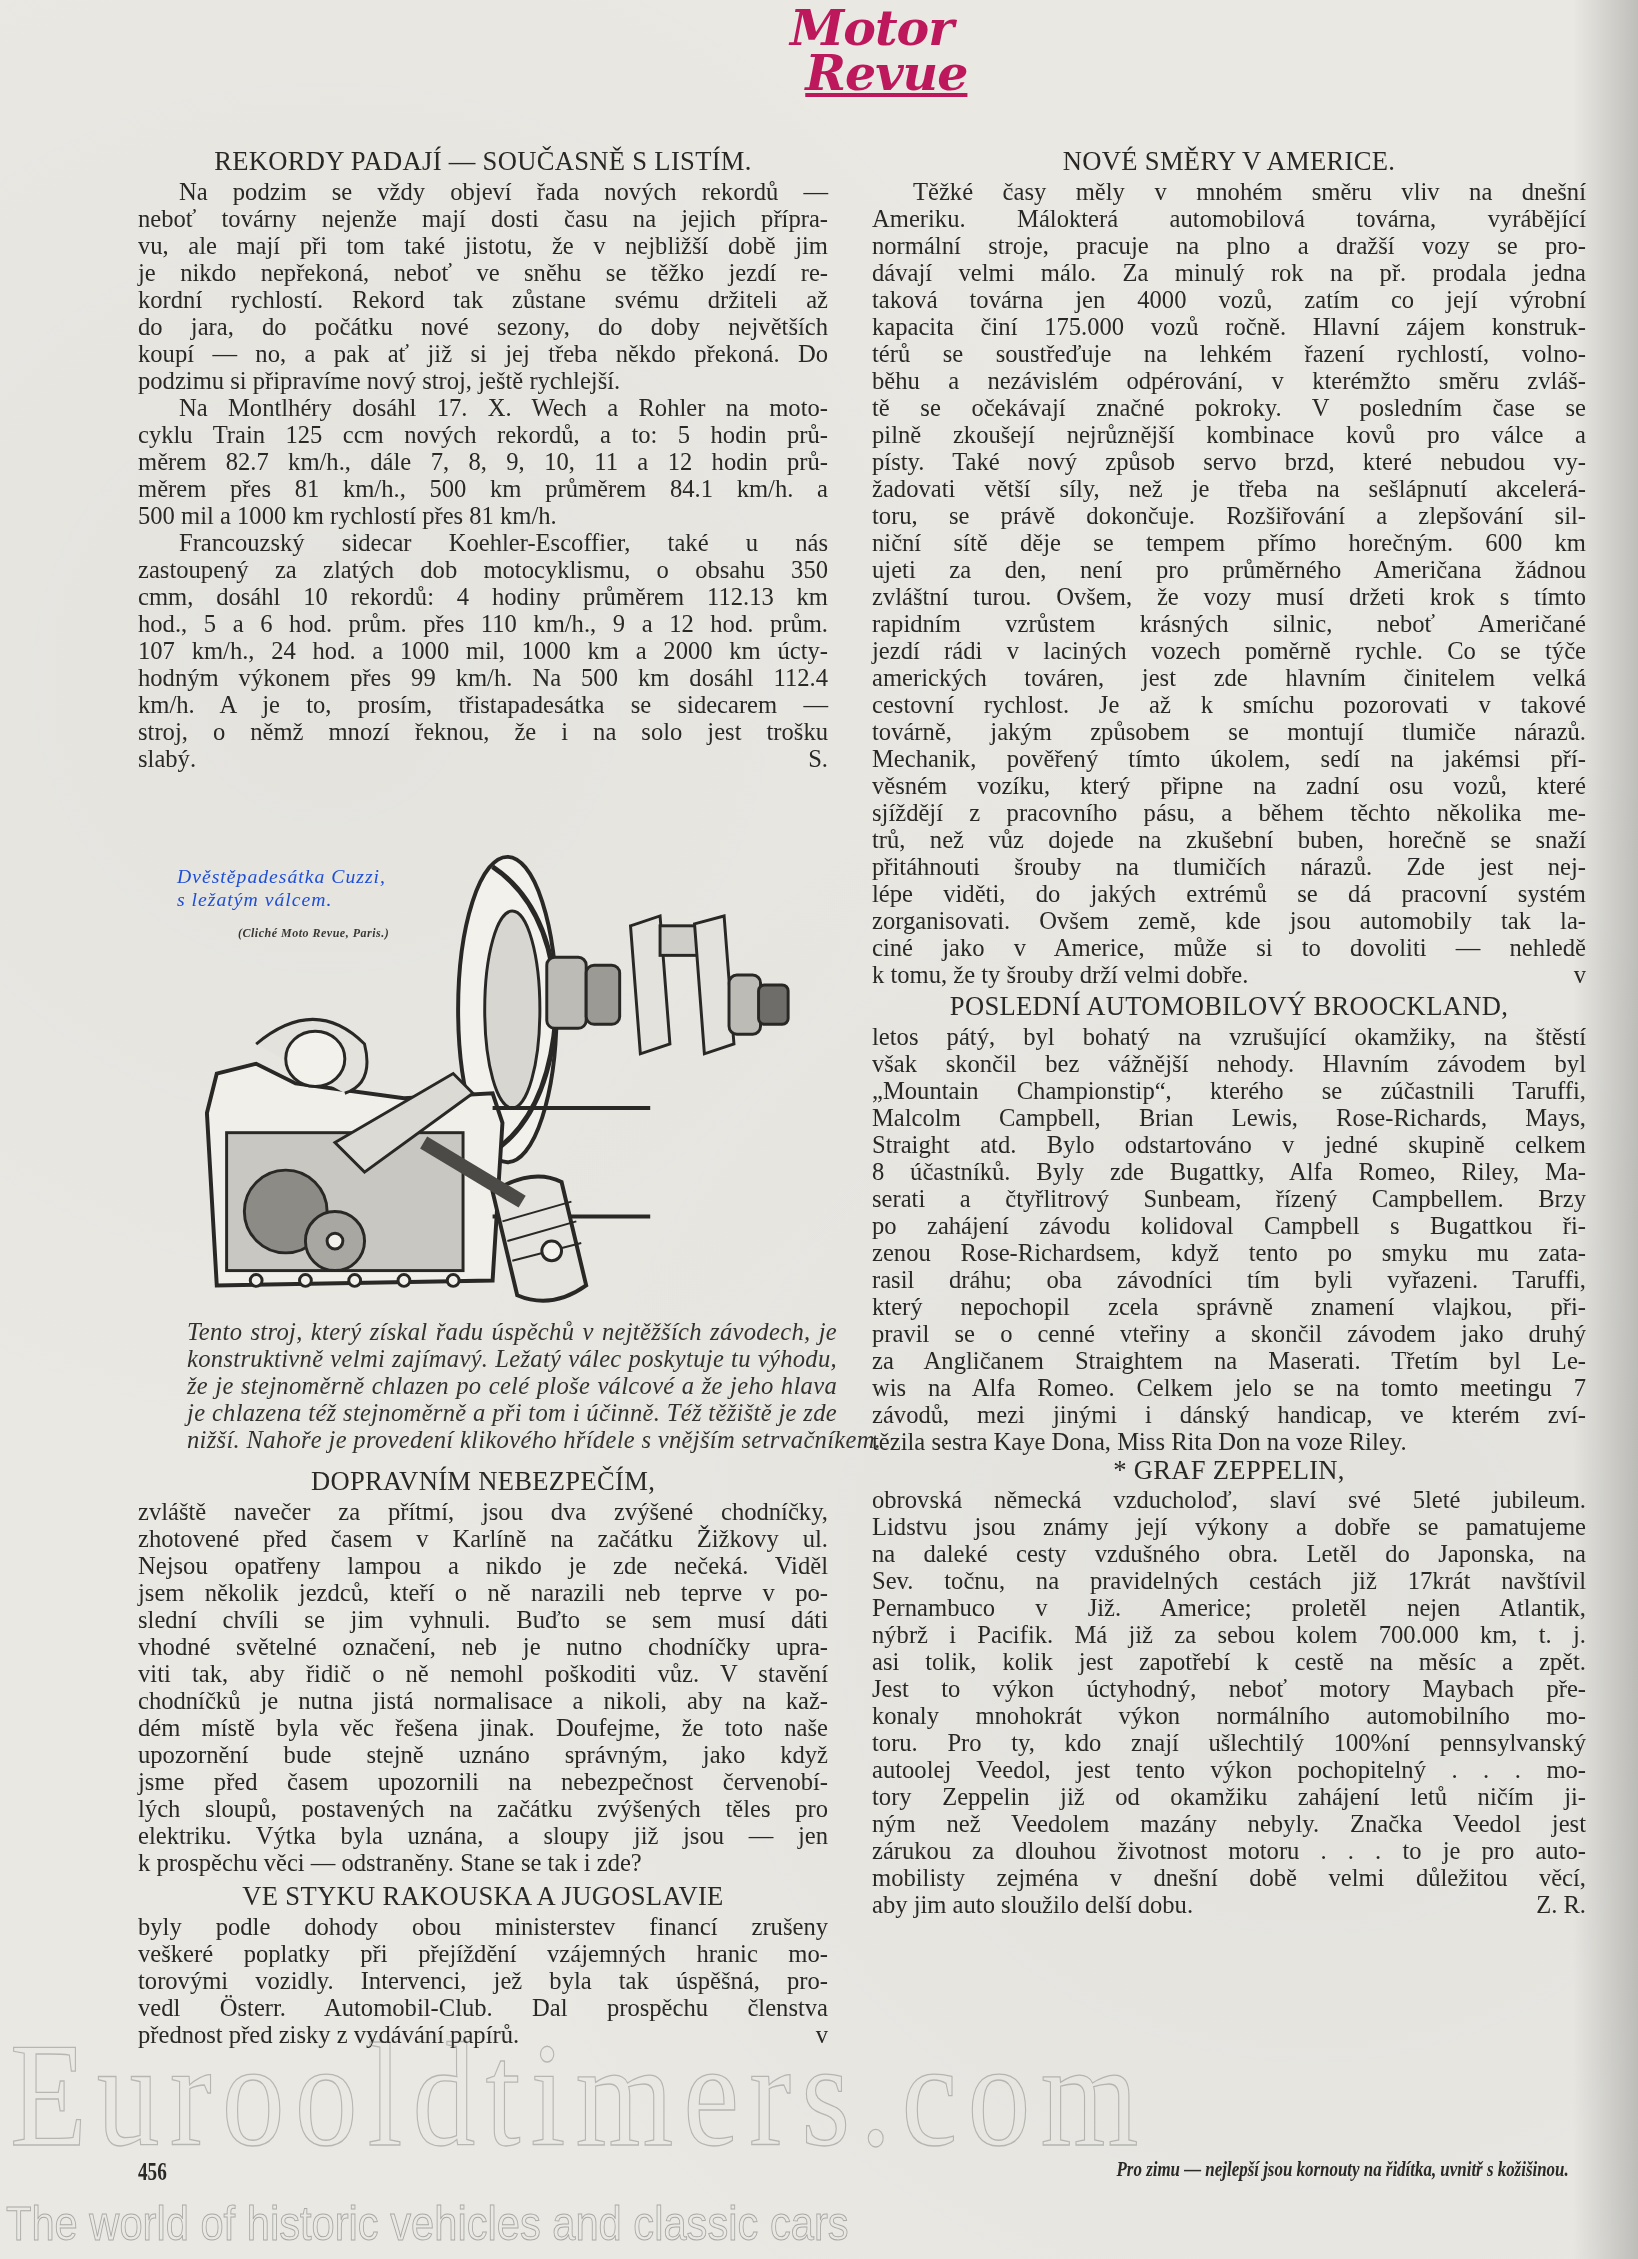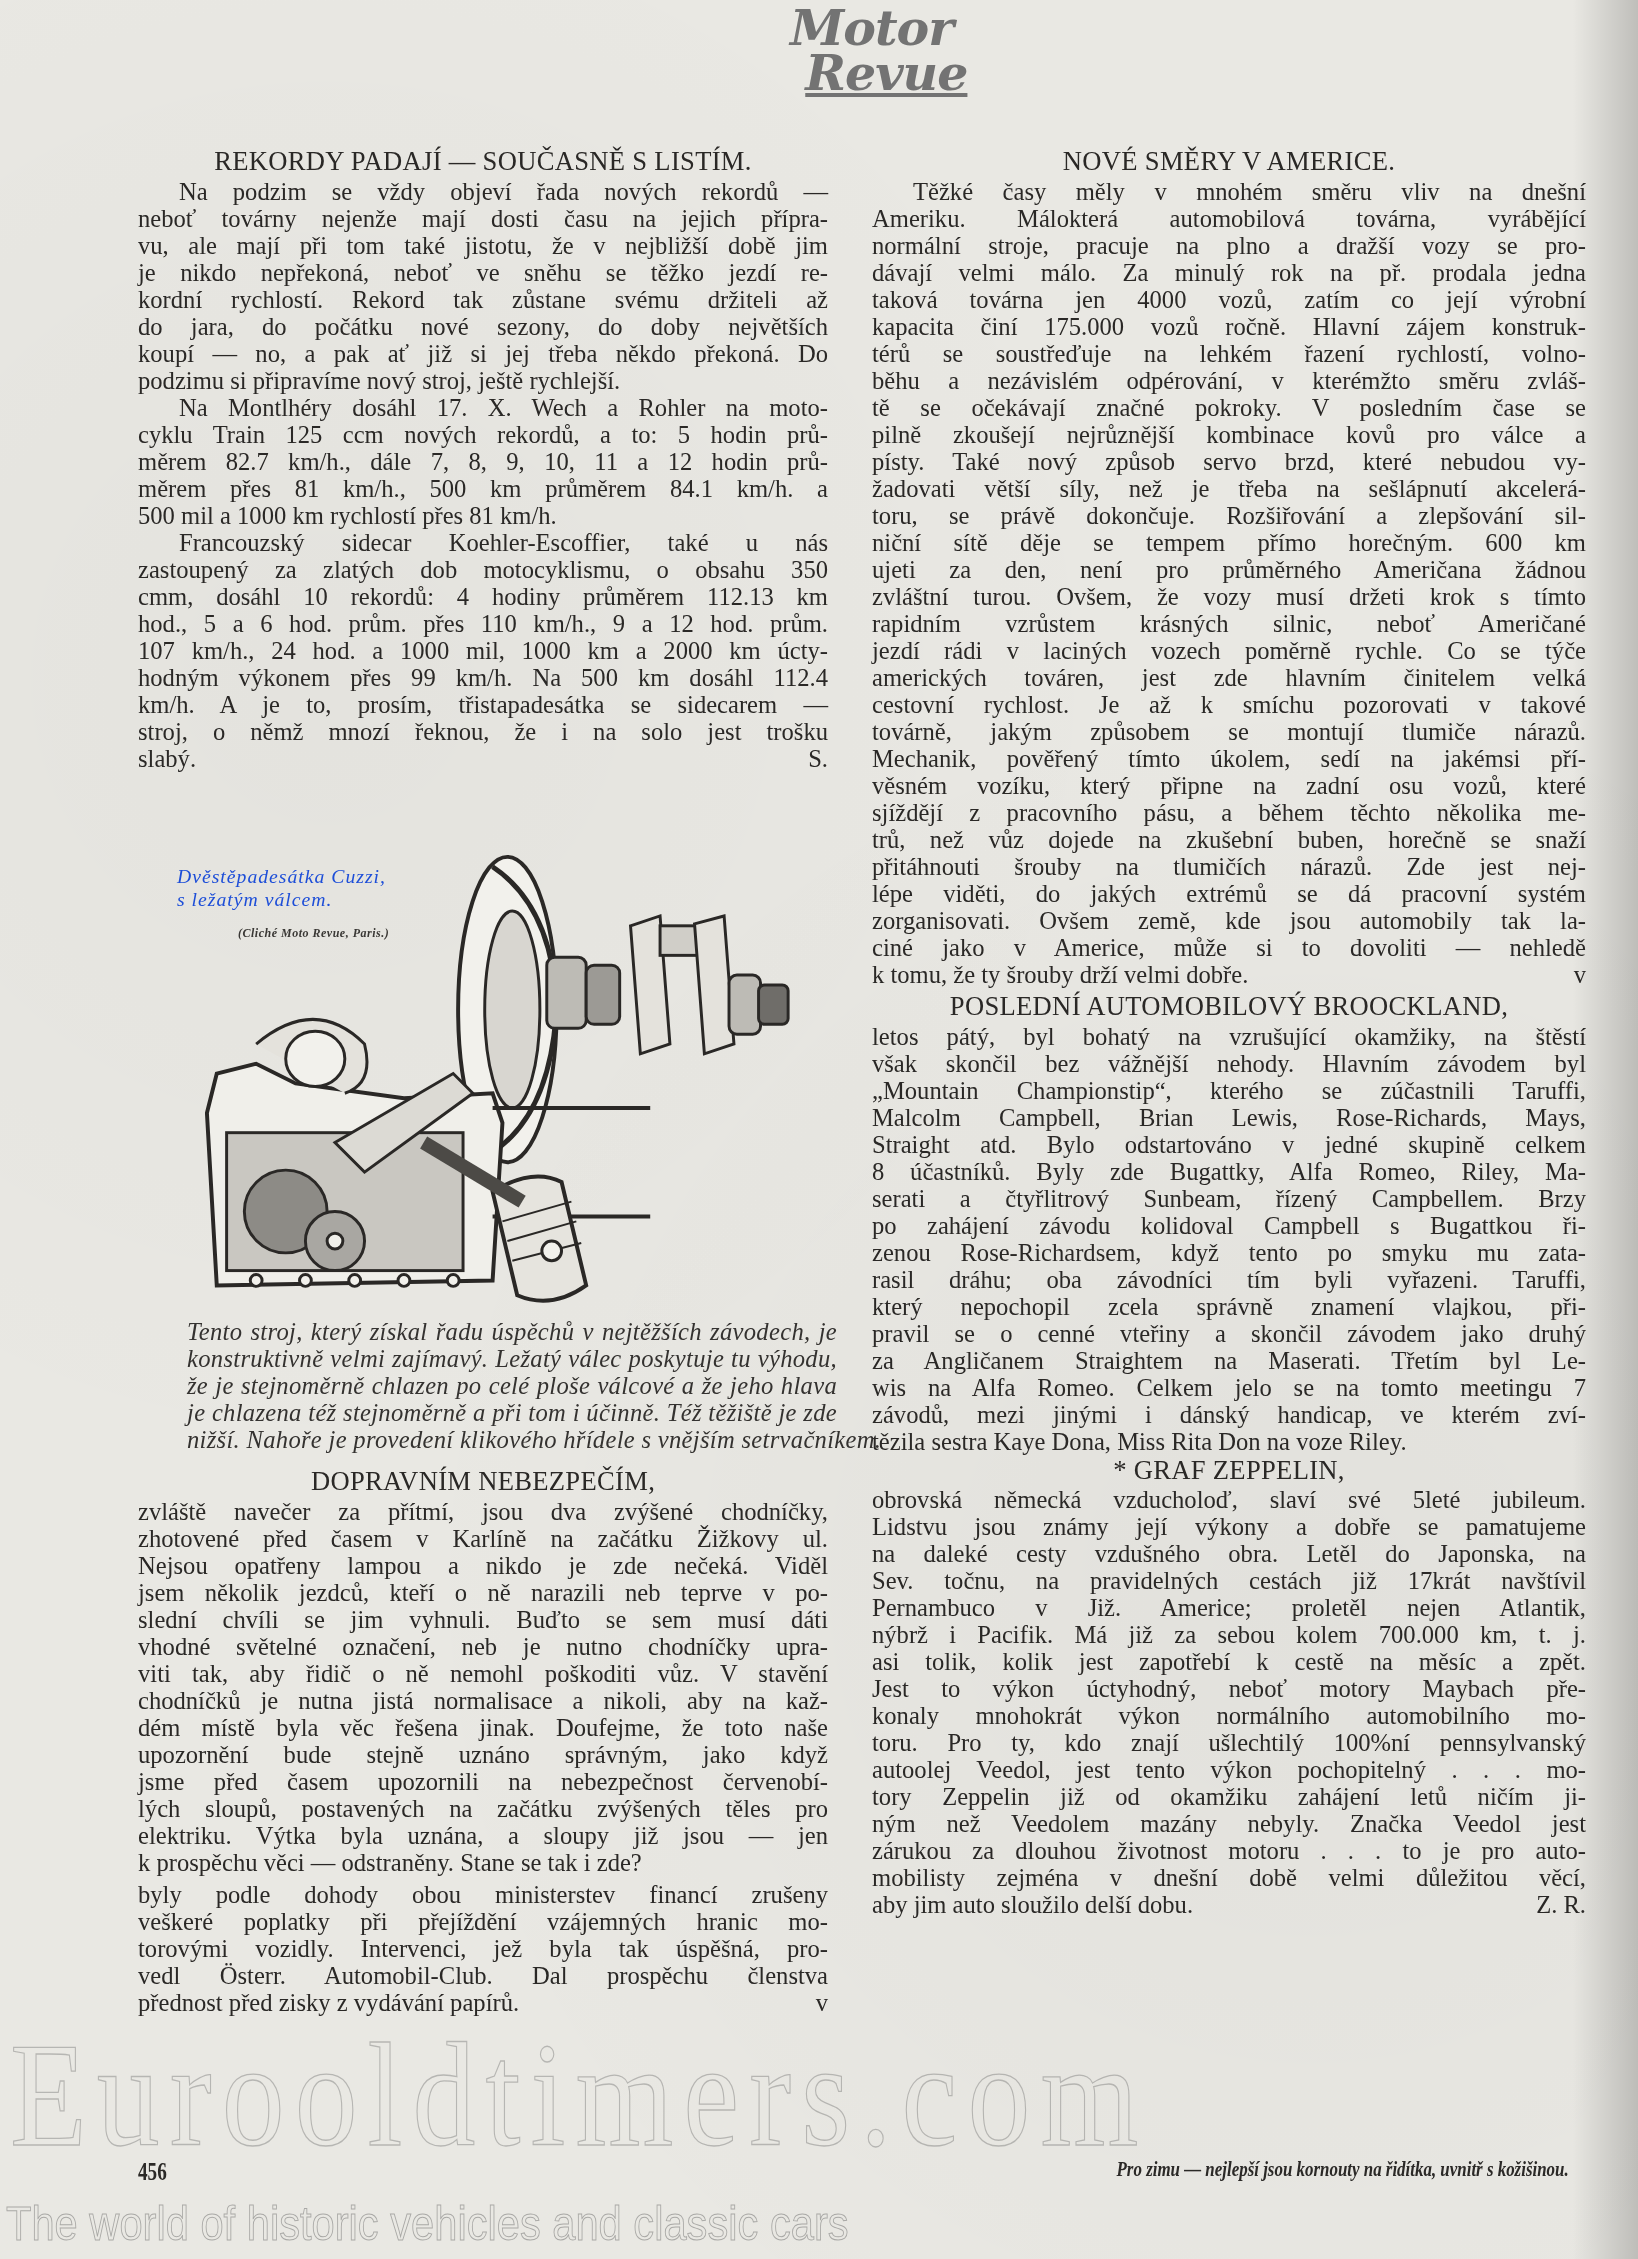--- a/index.html
+++ b/index.html
@@ -13,21 +13,21 @@
     position: absolute; inset: 0;
     background:
       radial-gradient(circle at 20% 30%, rgba(0,0,0,0.025) 0, transparent 40%),
       radial-gradient(circle at 80% 70%, rgba(0,0,0,0.03) 0, transparent 45%),
       linear-gradient(90deg, rgba(0,0,0,0) 96%, rgba(0,0,0,0.18) 100%);
     pointer-events: none;
   }
   .masthead {
     position: absolute; left: 773px; top: 5.9px; width: 207px; height: 108px;
     font-family: "DejaVu Serif", serif; font-style: italic; font-weight: bold;
-    color: #737373; line-height: 45px; text-align: center;
+    color: #be185d; line-height: 45px; text-align: center;
   }
   .masthead .l1 { display: block; font-size: 49px; letter-spacing: -1px; margin-left: -9.9px; }
   .masthead .l2 { display: block; font-size: 49px; letter-spacing: -1px; margin-left: 19.7px; text-decoration: underline; }
 
   .col { position: absolute; }
   .col-left { left: 138px; top: 146px; width: 690px; }
   .col-right { left: 872px; top: 146px; width: 714px; font-family: Liberation Serif, serif; }
 
   .headline {
     text-align: center; font-size: 26.6px; letter-spacing: 0.3px;
@@ -161,20 +161,21 @@
 </div>
 
 <div class="col" style="left:138px; top:1466px; width:690px;">
   <section>
     <h2 class="headline">DOPRAVNÍM NEBEZPEČÍM,</h2>
     <div id="l-a2">
         <div class="para"><span class="line">zvláště navečer za přítmí, jsou dva zvýšené chodníčky,</span><span class="line">zhotovené před časem v Karlíně na začátku Žižkovy ul.</span><span class="line">Nejsou opatřeny lampou a nikdo je zde nečeká. Viděl</span><span class="line">jsem několik jezdců, kteří o ně narazili neb teprve v po-</span><span class="line">slední chvíli se jim vyhnuli. Buďto se sem musí dáti</span><span class="line">vhodné světelné označení, neb je nutno chodníčky upra-</span><span class="line">viti tak, aby řidič o ně nemohl poškoditi vůz. V stavění</span><span class="line">chodníčků je nutna jistá normalisace a nikoli, aby na kaž-</span><span class="line">dém místě byla věc řešena jinak. Doufejme, že toto naše</span><span class="line">upozornění bude stejně uznáno správným, jako když</span><span class="line">jsme před časem upozornili na nebezpečnost červenobí-</span><span class="line">lých sloupů, postavených na začátku zvýšených těles pro</span><span class="line">elektriku. Výtka byla uznána, a sloupy již jsou — jen</span><span class="line last">k prospěchu věci — odstraněny. Stane se tak i zde?</span></div>
       </div>
   </section>
   <section style="margin-top:5.9px;">
+    <h2 class="headline">VE STYKU RAKOUSKA A JUGOSLAVIE</h2>
     <div id="l-a3">
         <div class="para"><span class="line">byly podle dohody obou ministerstev financí zrušeny</span><span class="line">veškeré poplatky při přejíždění vzájemných hranic mo-</span><span class="line">torovými vozidly. Intervenci, jež byla tak úspěšná, pro-</span><span class="line">vedl Österr. Automobil-Club. Dal prospěchu členstva</span><span class="line last">přednost před zisky z vydávání papírů.<span class="sig">v</span></span></div>
       </div>
   </section>
 </div>
 
 <div class="col col-right">
   <section>
     <h2 class="headline">NOVÉ SMĚRY V AMERICE.</h2>
     <div id="r-a1">

